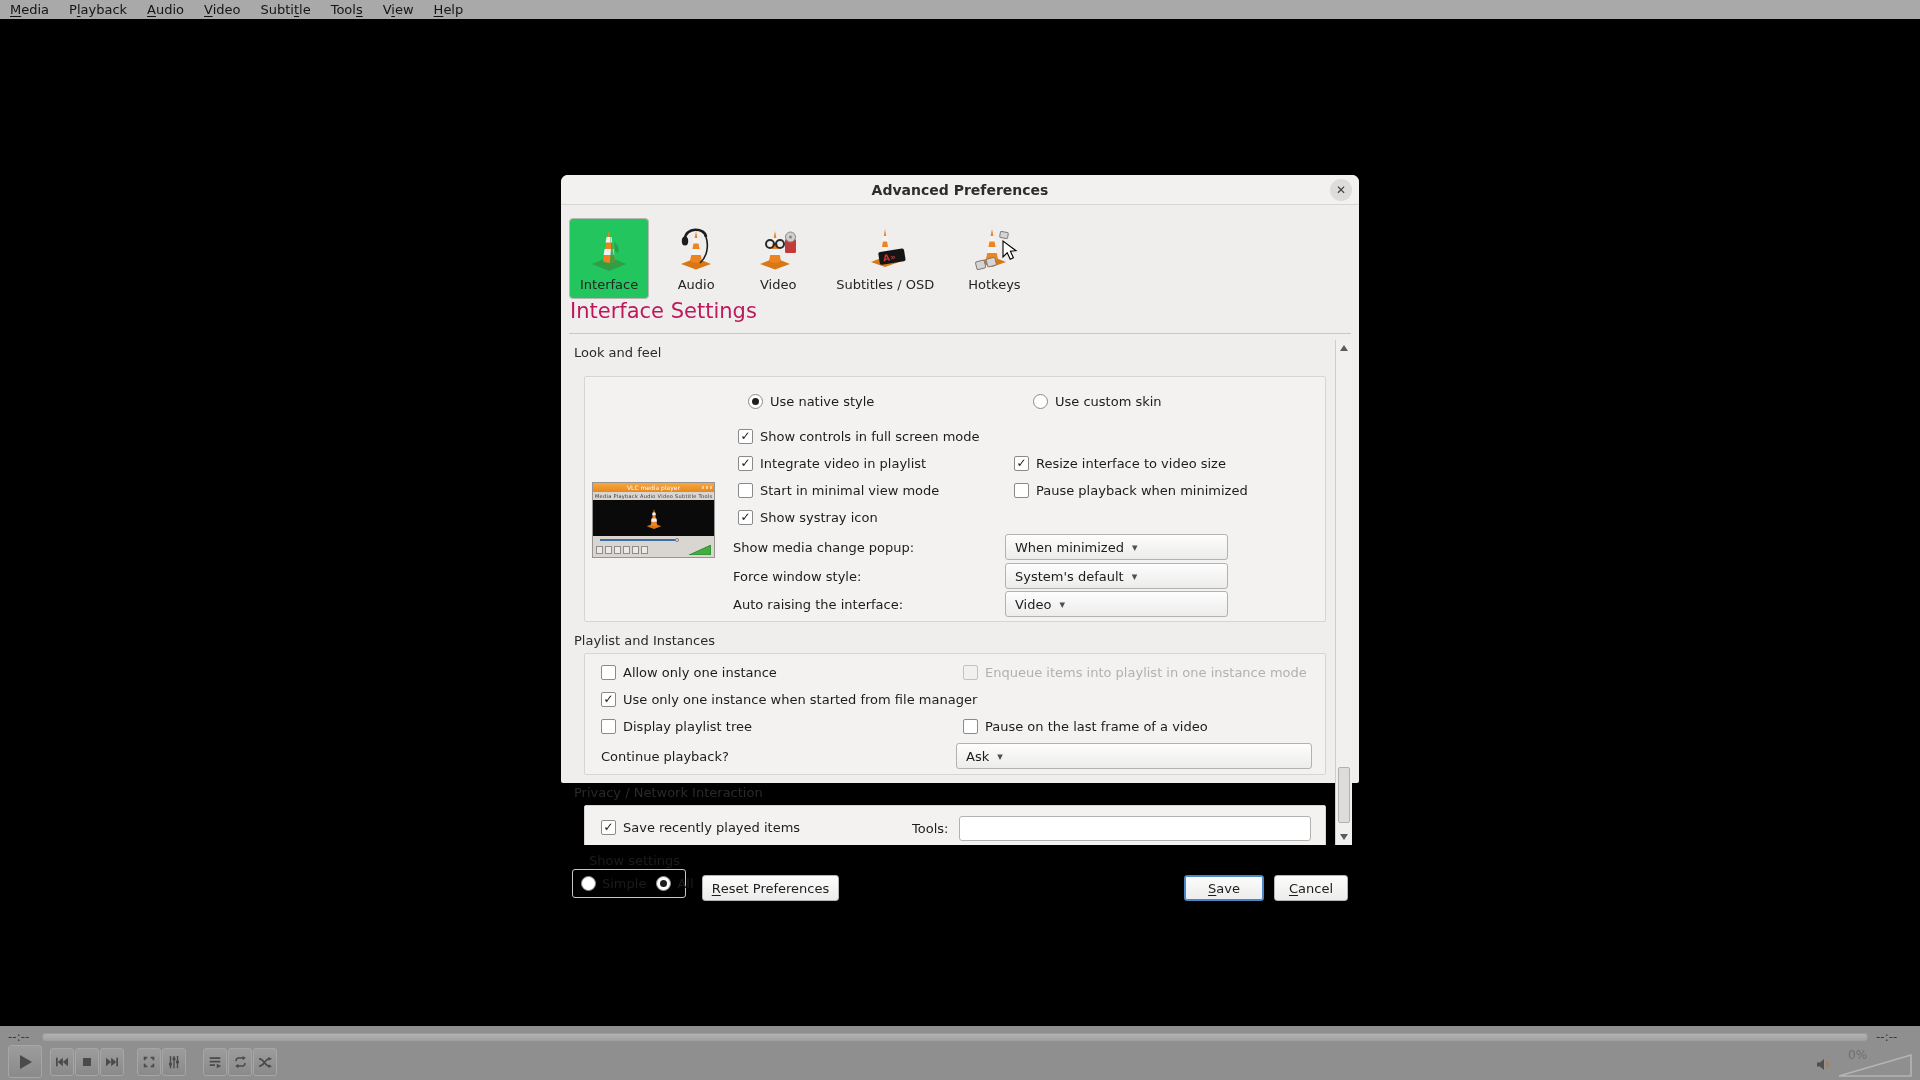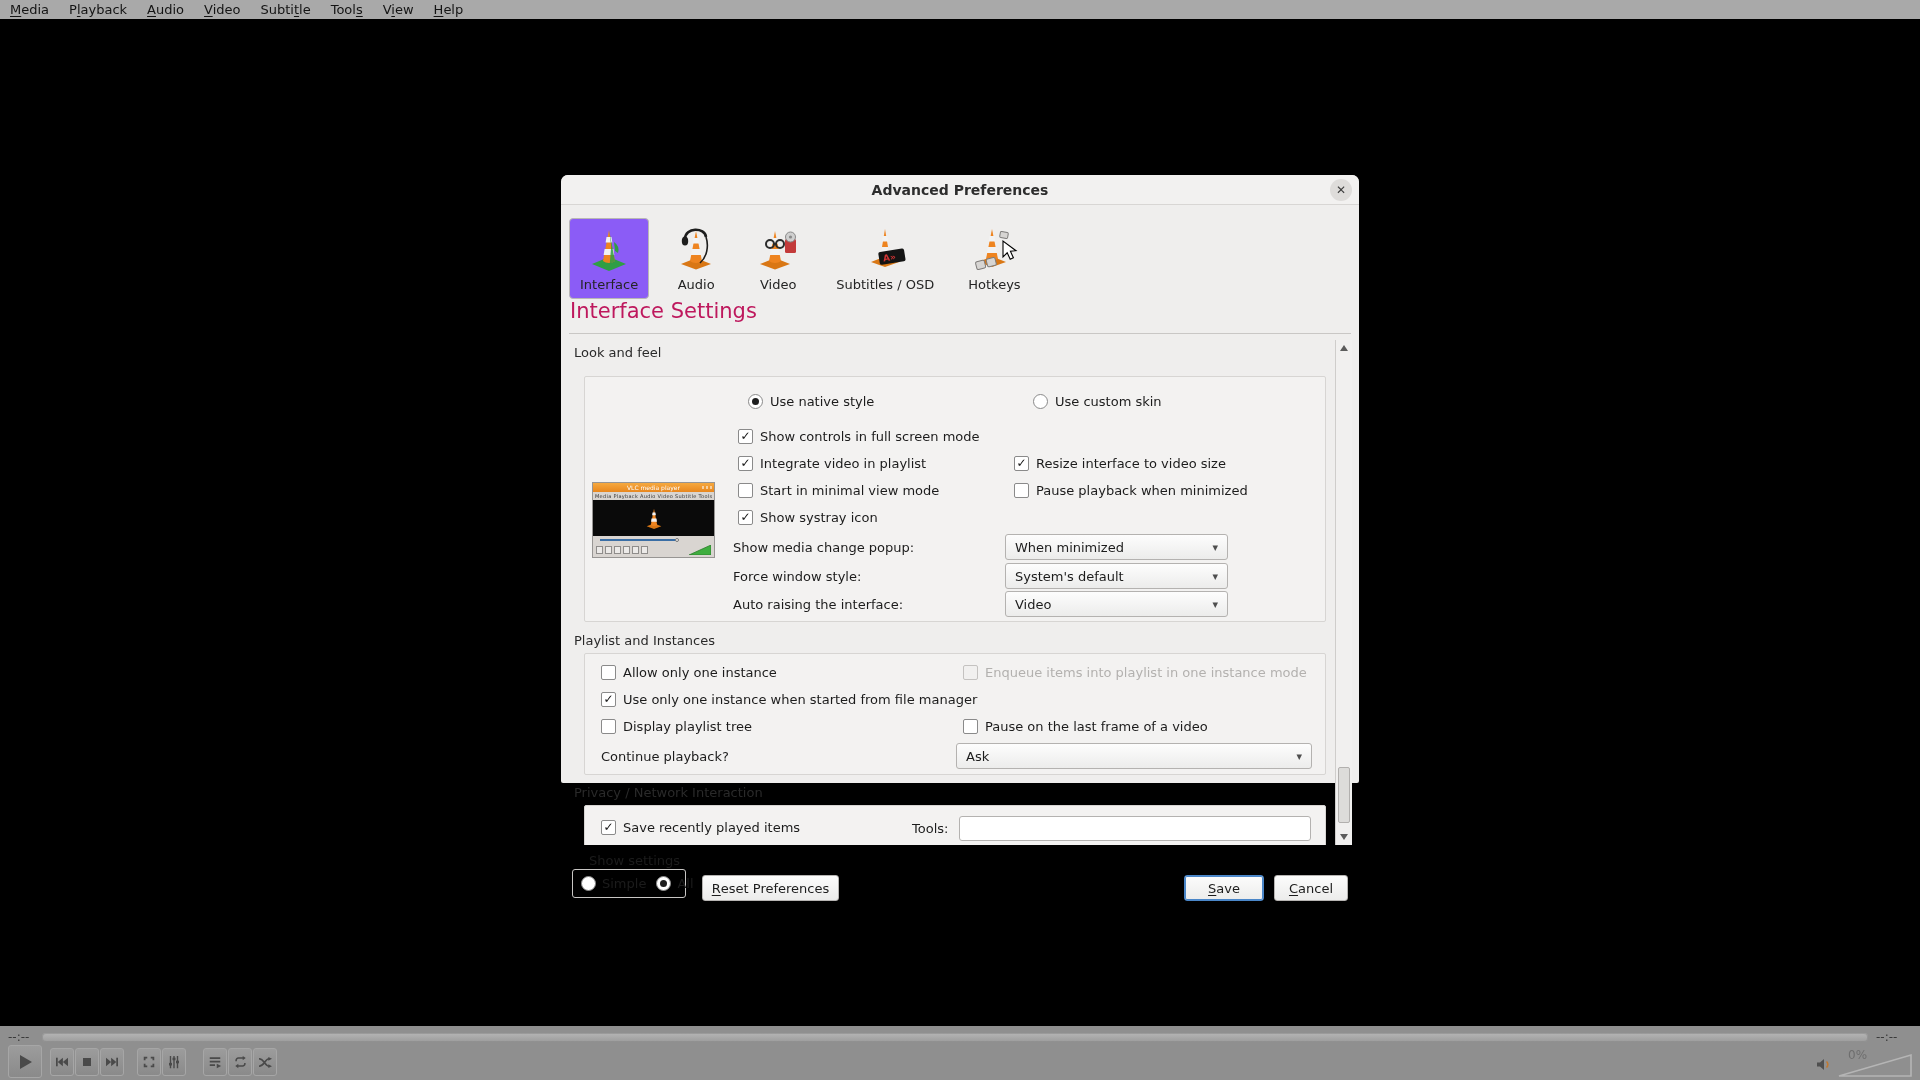--- a/index.html
+++ b/index.html
@@ -21,21 +21,21 @@
               border-bottom:1px solid #d8d6d4; border-radius:7px 7px 0 0; }
   .title { display:block; text-align:center; line-height:30px; font-size:14px;
            font-weight:bold; color:#2d2d2d; }
   .closebtn { position:absolute; right:7px; top:4px; width:22px; height:22px;
               border-radius:50%; background:#dedcda; color:#3c3c3c; font-size:12px;
               text-align:center; line-height:22px; cursor:pointer; }
 
   .cat-toolbar { position:absolute; left:8px; top:43px; display:flex; gap:12px; align-items:stretch; }
   .cat-btn { display:flex; flex-direction:column; align-items:center; justify-content:flex-end;
              padding:5px 10px 6px; border:1px solid transparent; border-radius:4px; cursor:pointer; }
-  .cat-btn.selected { background:#8b5cf6; border-color:#b9b7b5; }
+  .cat-btn.selected { background:#22c55e; border-color:#b9b7b5; }
   .cat-icon { width:48px; height:48px; }
   .cat-label { font-size:13px; color:#242424; margin-top:5px; white-space:nowrap; }
 
   .heading { position:absolute; left:9px; top:124px; font-size:21px; color:#be185d; }
   .rule { position:absolute; left:8px; right:8px; top:158px; border-top:1px solid #c9c7c5; }
 
   .scrollarea { position:absolute; left:0; top:165px; width:774px; height:505px; overflow:hidden; }
   .sec-label { position:absolute; left:13px; font-size:13px; color:#2a2a2a; white-space:nowrap; }
   .groupbox { position:absolute; left:23px; width:742px; background:#f3f2f1;
               border:1px solid #d7d5d3; border-radius:2px; }
@@ -45,21 +45,21 @@
   .row.disabled { color:#b3b1af; }
   .row.disabled .cb { border-color:#c4c2c0; background:#f1f0ef; }
 
   .cb { flex:0 0 auto; width:15px; height:15px; background:#fff; border:1px solid #8a8a8a;
         border-radius:2px; font-size:12px; font-weight:bold; line-height:13px;
         text-align:center; color:#111; cursor:pointer; }
   .rb { flex:0 0 auto; width:15px; height:15px; background:#fff; border:1px solid #8a8a8a;
         border-radius:50%; position:relative; cursor:pointer; }
   .rb.checked::after { content:""; position:absolute; inset:3px; background:#1e1e1e; border-radius:50%; }
 
-  .dd { position:absolute; display:flex; align-items:center; justify-content:space-between;
+  .dd { position:absolute; display:flex; align-items:center; 
         padding:0 9px; height:26px; background:linear-gradient(#fdfdfd,#ececeb);
         border:1px solid #b4b2b0; border-radius:3px; font-size:13px; color:#1c1c1c; cursor:pointer; }
   .dd .arr { color:#4e4e4e; font-size:11px; margin-left:8px; }
 
   .ti { position:absolute; background:#fff; border:1px solid #b4b2b0; border-radius:3px;
         font-size:13px; color:#1c1c1c; padding:0 6px; }
 
   
   .scrollbar { position:absolute; left:774px; top:165px; width:17px; height:505px;
                background:#f1f0ef; border-left:1px solid #cfcdcb; }

